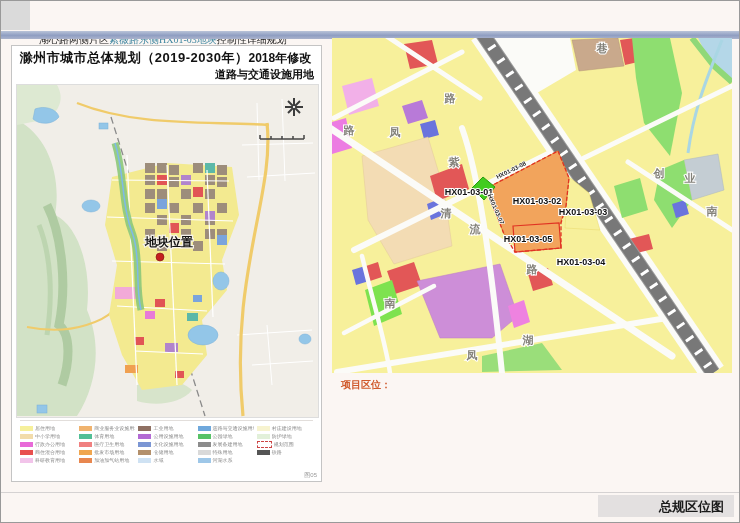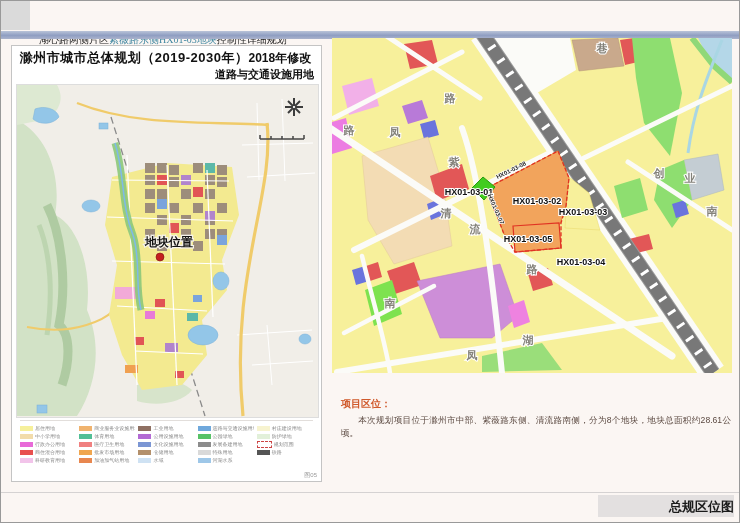--- a/index.html
+++ b/index.html
@@ -13,25 +13,25 @@
   .lp-title{left:2px;top:3px;width:303px;text-align:center;font-size:13px;font-weight:bold;color:#111;letter-spacing:0.5px;white-space:nowrap;}
   .lp-note{font-size:12px;font-weight:bold;letter-spacing:0;}
   .lp-sub{left:2px;top:21px;width:300px;text-align:right;font-size:11px;font-weight:bold;color:#111;}
   .lp-map{left:4px;top:38px;border:1px solid #ddd;}
   .legend{left:8px;top:374px;width:293px;height:42px;border-top:1px solid #e2dedb;padding-top:3px;display:grid;grid-template-columns:repeat(5,1fr);grid-auto-rows:8px;column-gap:3px;row-gap:0;}
   .lg-item{display:flex;align-items:center;gap:2px;overflow:hidden;}
   .lg-swatch{width:13px;height:5px;flex:0 0 13px;display:inline-block;}
   .lg-label{font-size:5px;color:#8a8a8a;white-space:nowrap;}
   .fig-no{right:4px;bottom:1px;font-size:6px;color:#999;}
   .detail-map{left:331px;top:37px;}
-  .note{left:340px;top:396px;width:390px;}
+  .note{left:340px;top:377px;width:390px;}
   .note-h{font-size:10px;font-weight:bold;color:#d05a2c;margin:0 0 3px 0;}
   .note p{margin:0;font-size:8.6px;line-height:13px;color:#5c4a42;text-indent:2em;text-align:justify;}
   .footer-line{left:0;top:491px;width:740px;height:1px;background:#d5d2d2;}
-  .footer-bar{right:5px;top:494px;width:136px;height:22px;background:#e3e0e0;line-height:23px;text-align:right;box-sizing:border-box;font-size:13px;font-weight:bold;color:#1a1a1a;}
+  .footer-bar{right:5px;top:494px;width:136px;height:22px;background:#e3e0e0;line-height:23px;text-align:right;padding-right:10px;box-sizing:border-box;font-size:13px;font-weight:bold;color:#1a1a1a;}
   
   .plot-label{font-family:"Liberation Sans",sans-serif;font-weight:bold;fill:#101010;text-anchor:middle;paint-order:stroke;stroke:#ffffff;stroke-width:2.2px;}
   .plot-label.sm{stroke-width:1.3px;fill:#2a2a2a;}
   .road-label{font-family:"Liberation Sans",sans-serif;font-weight:bold;fill:#84827a;text-anchor:middle;paint-order:stroke;stroke:#ffffff;stroke-width:2px;}
   .map-label{font-family:"Liberation Sans",sans-serif;font-weight:bold;fill:#141414;text-anchor:middle;paint-order:stroke;stroke:#f6f3ec;stroke-width:2.4px;}
 </style>
 </head>
 <body>
 
 <div class="page">
@@ -342,19 +342,18 @@
         <text transform="translate(251,177) rotate(0)" class="plot-label" style="font-size: 9px;">HX01-03-03</text>
         <text transform="translate(249,227) rotate(0)" class="plot-label" style="font-size: 9px;">HX01-03-04</text>
         <text transform="translate(196,204) rotate(0)" class="plot-label" style="font-size: 9px;">HX01-03-05</text>
         <text transform="translate(162,172) rotate(66)" class="plot-label sm" style="font-size: 6px;">HX01-03-07</text>
         <text transform="translate(180,134) rotate(-26)" class="plot-label sm" style="font-size: 6px;">HX01-03-08</text>
       </g>
   </svg>
 
   <div class="abs note">
     <div class="note-h">项目区位：</div>
-    <p>本次规划项目位于滁州市中部、紫薇路东侧、清流路南侧，分为8个地块，地块总面积约28.61公顷。</p>
   </div>
 
   <div class="abs footer-line"></div>
   <div class="abs footer-bar">总规区位图</div>
 
 </div>
 
 </body></html>

